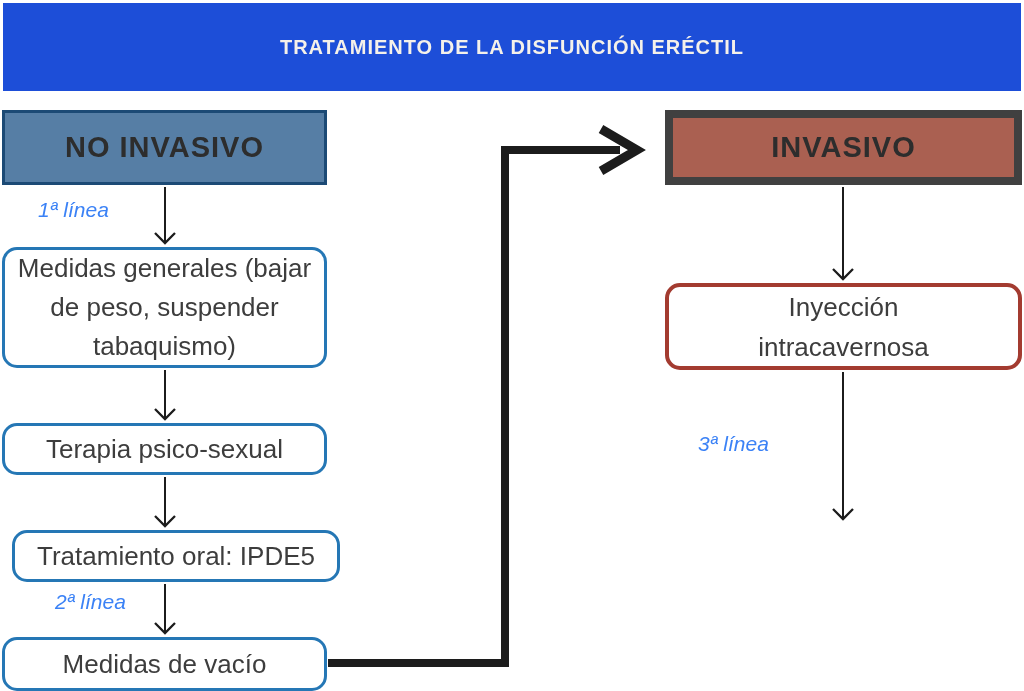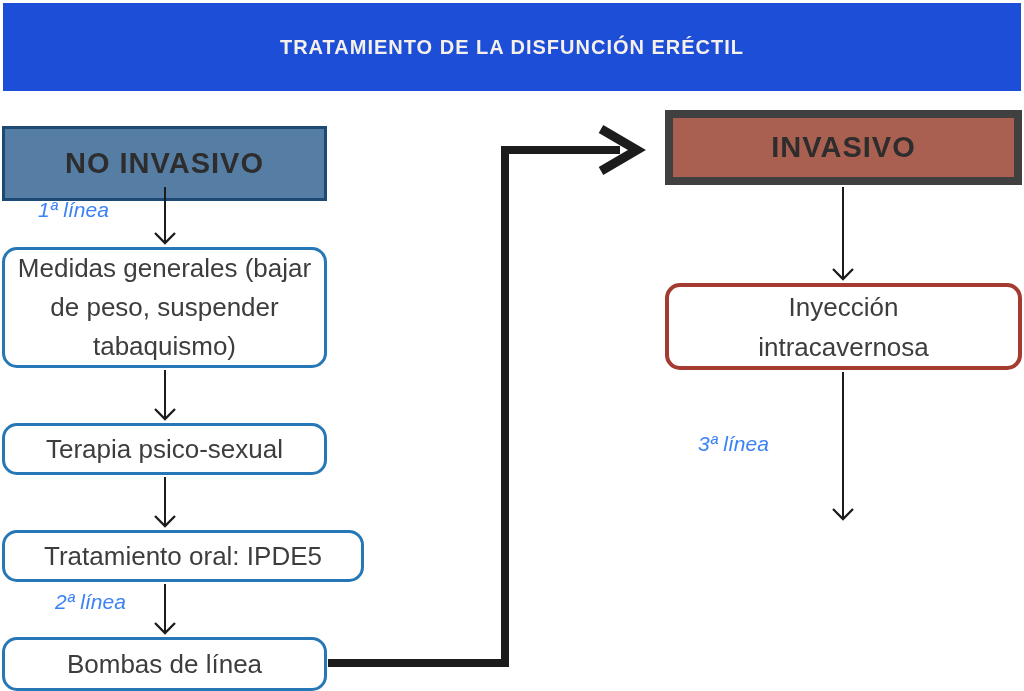--- a/index.html
+++ b/index.html
@@ -56,35 +56,35 @@
   }
   svg.arrow, svg.connector { position: absolute; display: block; }
 </style>
 </head>
 <body>
 
 <div class="canvas">
 
   <div class="titlebar">TRATAMIENTO DE LA DISFUNCIÓN ERÉCTIL</div>
 
-  <div class="hdr blue" style="left:2px; top:110px; width:325px; height:75px;margin-top:16px;">NO INVASIVO</div>
+  <div class="hdr blue" style="left:2px; top:110px; width:325px; height:75px;">NO INVASIVO</div>
 
   <div class="lbl" style="left:38px; top:198px;">1ª línea</div>
 
   <div class="box blue" style="left:2px; top:247px; width:325px; height:121px;">Medidas generales (bajar
 de peso,  suspender
 tabaquismo)</div>
 
   <div class="box blue" style="left:2px; top:423px; width:325px; height:52px;">Terapia psico-sexual</div>
 
-  <div class="box blue" style="left:2px; top:530px; width:362px; height:52px;">Tratamiento oral: IPDE5</div>
+  <div class="box blue" style="left:12px; top:530px; width:328px; height:52px;">Tratamiento oral: IPDE5</div>
 
   <div class="lbl" style="left:55px; top:590px;">2ª línea</div>
 
-  <div class="box blue" style="left:2px; top:637px; width:325px; height:54px;">Bombas de línea</div>
+  <div class="box blue" style="left:2px; top:637px; width:325px; height:54px;">Medidas de vacío</div>
 
   <div class="hdr red" style="left:665px; top:110px; width:357px; height:75px;">INVASIVO</div>
 
   <div class="box red" style="left:665px; top:283px; width:357px; height:87px; line-height:40px;">Inyección
 intracavernosa</div>
 
   <div class="lbl" style="left:698px; top:432px;">3ª línea</div>
 
 
   <svg class="arrow" style="left:152px; top:187px" width="26" height="58" viewBox="0 0 26 58">

